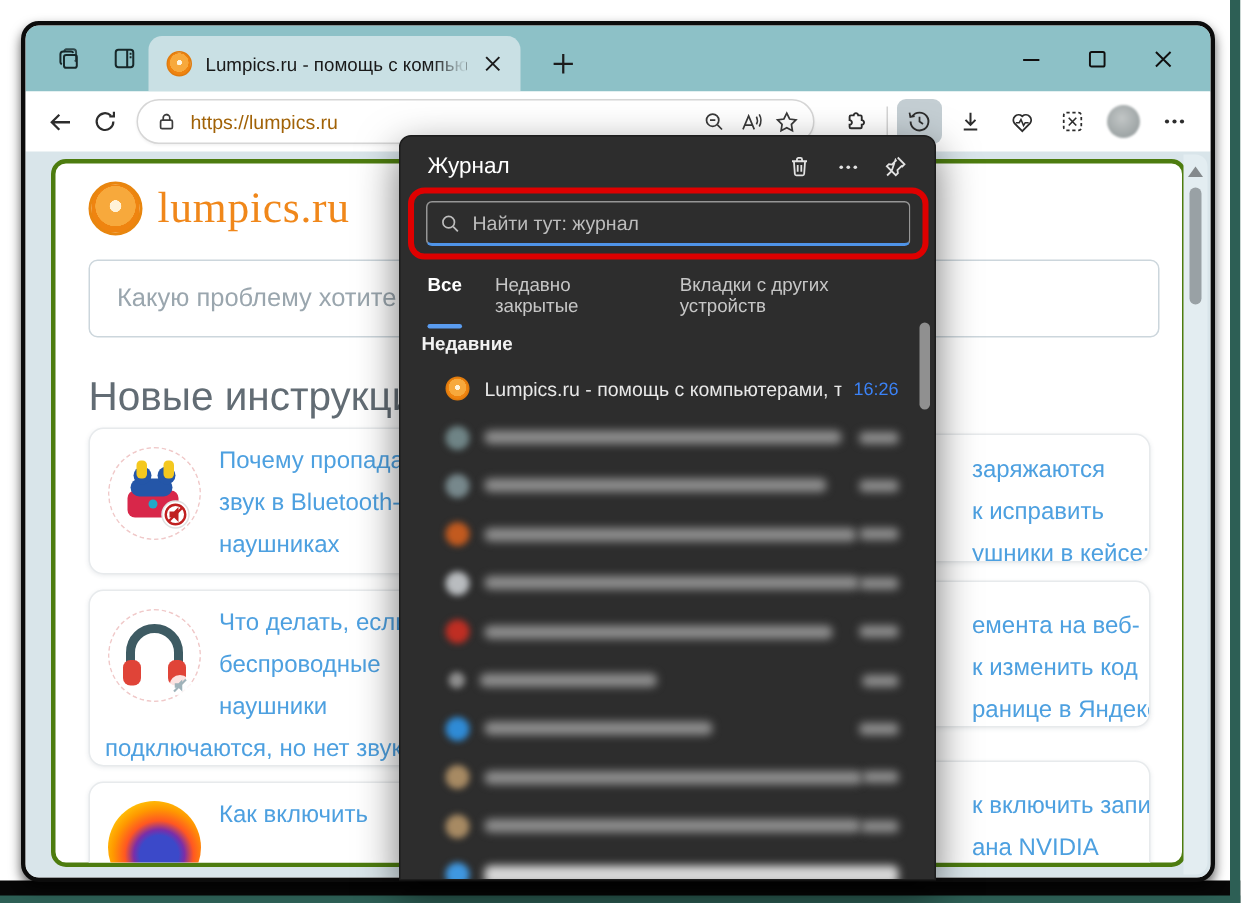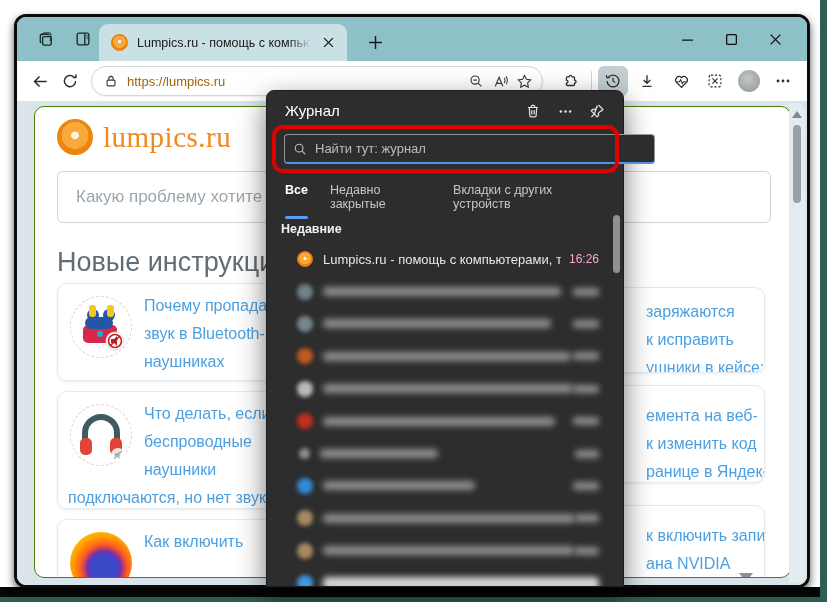--- a/index.html
+++ b/index.html
@@ -43,21 +43,21 @@
   .tool-group { display:flex; align-items:center; margin-left:10px; }
   .tool-btn { width:30px; height:30px; display:flex; align-items:center; justify-content:center; color:#2d2d2d; border-radius:6px; margin:0 2px; }
   .tool-btn.active { background:#c4ced3; }
   .vsep { width:1px; height:20px; background:#d4d4d4; margin:0 4px; }
   .avatar { width:22px; height:22px; border-radius:50%; margin:0 6px;
             background:radial-gradient(circle at 45% 40%, #c2c6c6, #8e9697); filter:blur(.6px); }
 
   
   .page { position:absolute; left:0; top:84px; right:0; bottom:0; background:#d9e5ea; }
   .page-card { position:absolute; left:17px; top:5px; width:757px; bottom:7px; background:#fff;
-               border:1px solid #4d7c0f; border-radius:10px; overflow:hidden; }
+               border:3px solid #4d7c0f; border-radius:10px; overflow:hidden; }
   .logo { position:absolute; left:22px; top:12px; display:flex; align-items:center; }
   .logo-ic { width:36px; height:36px; border-radius:50%;
              background:radial-gradient(circle at 50% 45%, #fff3d9 0 16%, #f7a93c 17% 56%, #ef8410 57%);
              border:2px solid #e8860f; }
   .logo-tx { font-family:"Liberation Serif", serif; font-size:29px; color:#f0871a; margin-left:10px; letter-spacing:.5px; }
   .site-search { position:absolute; left:22px; top:64px; width:714px; height:52px; border:1px solid #ccd6dc; border-radius:6px;
                  font-size:17px; color:#333; padding:0 18px; background:#fff; outline:none; font-family:"Liberation Sans",sans-serif; }
   .site-search::placeholder { color:#9aa6ae; }
   .page-h2 { position:absolute; left:22px; top:140px; font-size:27px; font-weight:400; color:#626c74; }
 
@@ -79,37 +79,37 @@
   .pg-up { position:absolute; left:3px; top:8px; width:0; height:0; border-left:5px solid transparent; border-right:5px solid transparent; border-bottom:7px solid #84898c; }
   .pg-thumb { position:absolute; left:4px; top:22px; width:8px; height:78px; background:#99a1a5; border-radius:4px; }
 
   
   .panel { position:absolute; left:266px; top:90px; width:358px; height:497px; background:#2d2d2d;
            border:1px solid #1d1d1d; border-radius:8px 8px 0 0; box-shadow:0 10px 28px rgba(0,0,0,.55); z-index:5; color:#eee; }
   .p-head { position:absolute; left:18px; top:11px; font-size:15px; font-weight:normal; color:#fff; }
   .p-hicons { position:absolute; right:12px; top:7px; display:flex; }
   .p-hicon { width:28px; height:26px; display:flex; align-items:center; justify-content:center; color:#e2e2e2; border-radius:4px; margin-left:4px; }
   .red-box { position:absolute; left:5px; top:34px; width:347px; height:48px; border:4px solid #df0000; border-radius:11px; z-index:8; pointer-events:none; }
-  .p-search { position:absolute; left:17px; top:43px; width:371px; height:30px; background:#2d2d2d; border:1px solid #969696;
+  .p-search { position:absolute; left:17px; top:43px; width:323px; height:30px; background:#2d2d2d; border:1px solid #969696;
               border-bottom:2px solid #4f94e8; border-radius:4px; display:flex; align-items:center; padding:0 8px; }
   .p-search input { background:transparent; border:none; outline:none; color:#ddd; font-size:13px; margin-left:8px; width:260px; font-family:"Liberation Sans",sans-serif; }
   .p-search input::placeholder { color:#bdbdbd; }
   .p-search svg { color:#bdbdbd; }
   .p-tabs { position:absolute; left:18px; top:92px; display:flex; font-size:12.5px; color:#c6c6c6; }
   .p-tab { margin-right:22px; position:relative; padding-bottom:8px; }
   .p-tab.active { color:#fff; font-weight:bold; }
   .p-tab.active::after { content:""; position:absolute; left:0; bottom:0; width:23px; height:3px; background:#5a9cf0; border-radius:2px; }
   .p-section { position:absolute; left:14px; top:131px; font-size:12.5px; font-weight:bold; color:#f2f2f2; }
   .p-list { position:absolute; left:0; top:152px; right:0; bottom:0; overflow:hidden; }
   .h-item { position:relative; height:32.4px; display:flex; align-items:center; padding:0 24px 0 30px; }
   .fav { width:16px; height:16px; border-radius:50%; flex:0 0 16px; filter:blur(2px); }
   .fav.small { width:11px; height:11px; flex:0 0 11px; margin-left:2px; }
   .fav.lumpics { filter:none; background:radial-gradient(circle at 50% 45%, #fff3d9 0 15%, #f7a93c 16% 55%, #ef8410 56%) !important; border:1px solid #e07b0d; }
   .h-title { font-size:13px; color:#e8e8e8; margin-left:10px; white-space:nowrap; overflow:hidden; flex:1; }
-  .h-time { font-size:12px; color:#f9a8d4; margin-left:8px; }
+  .h-time { font-size:12px; color:#3b82f6; margin-left:8px; }
   .h-bar { height:9px; background:#8d8d8d; border-radius:4px; margin-left:10px; filter:blur(3px); }
   .h-bar.wide { height:13px; }
   .h-timebar { height:8px; background:#8d8d8d; border-radius:3px; margin-left:auto; filter:blur(3px); }
   .p-scrollthumb { position:absolute; right:3px; top:124px; width:7px; height:58px; background:#909090; border-radius:4px; z-index:6; }
 </style>
 </head>
 <body>
 
 <div class="bottom-black"></div>
 <div class="bottom-teal"></div>

